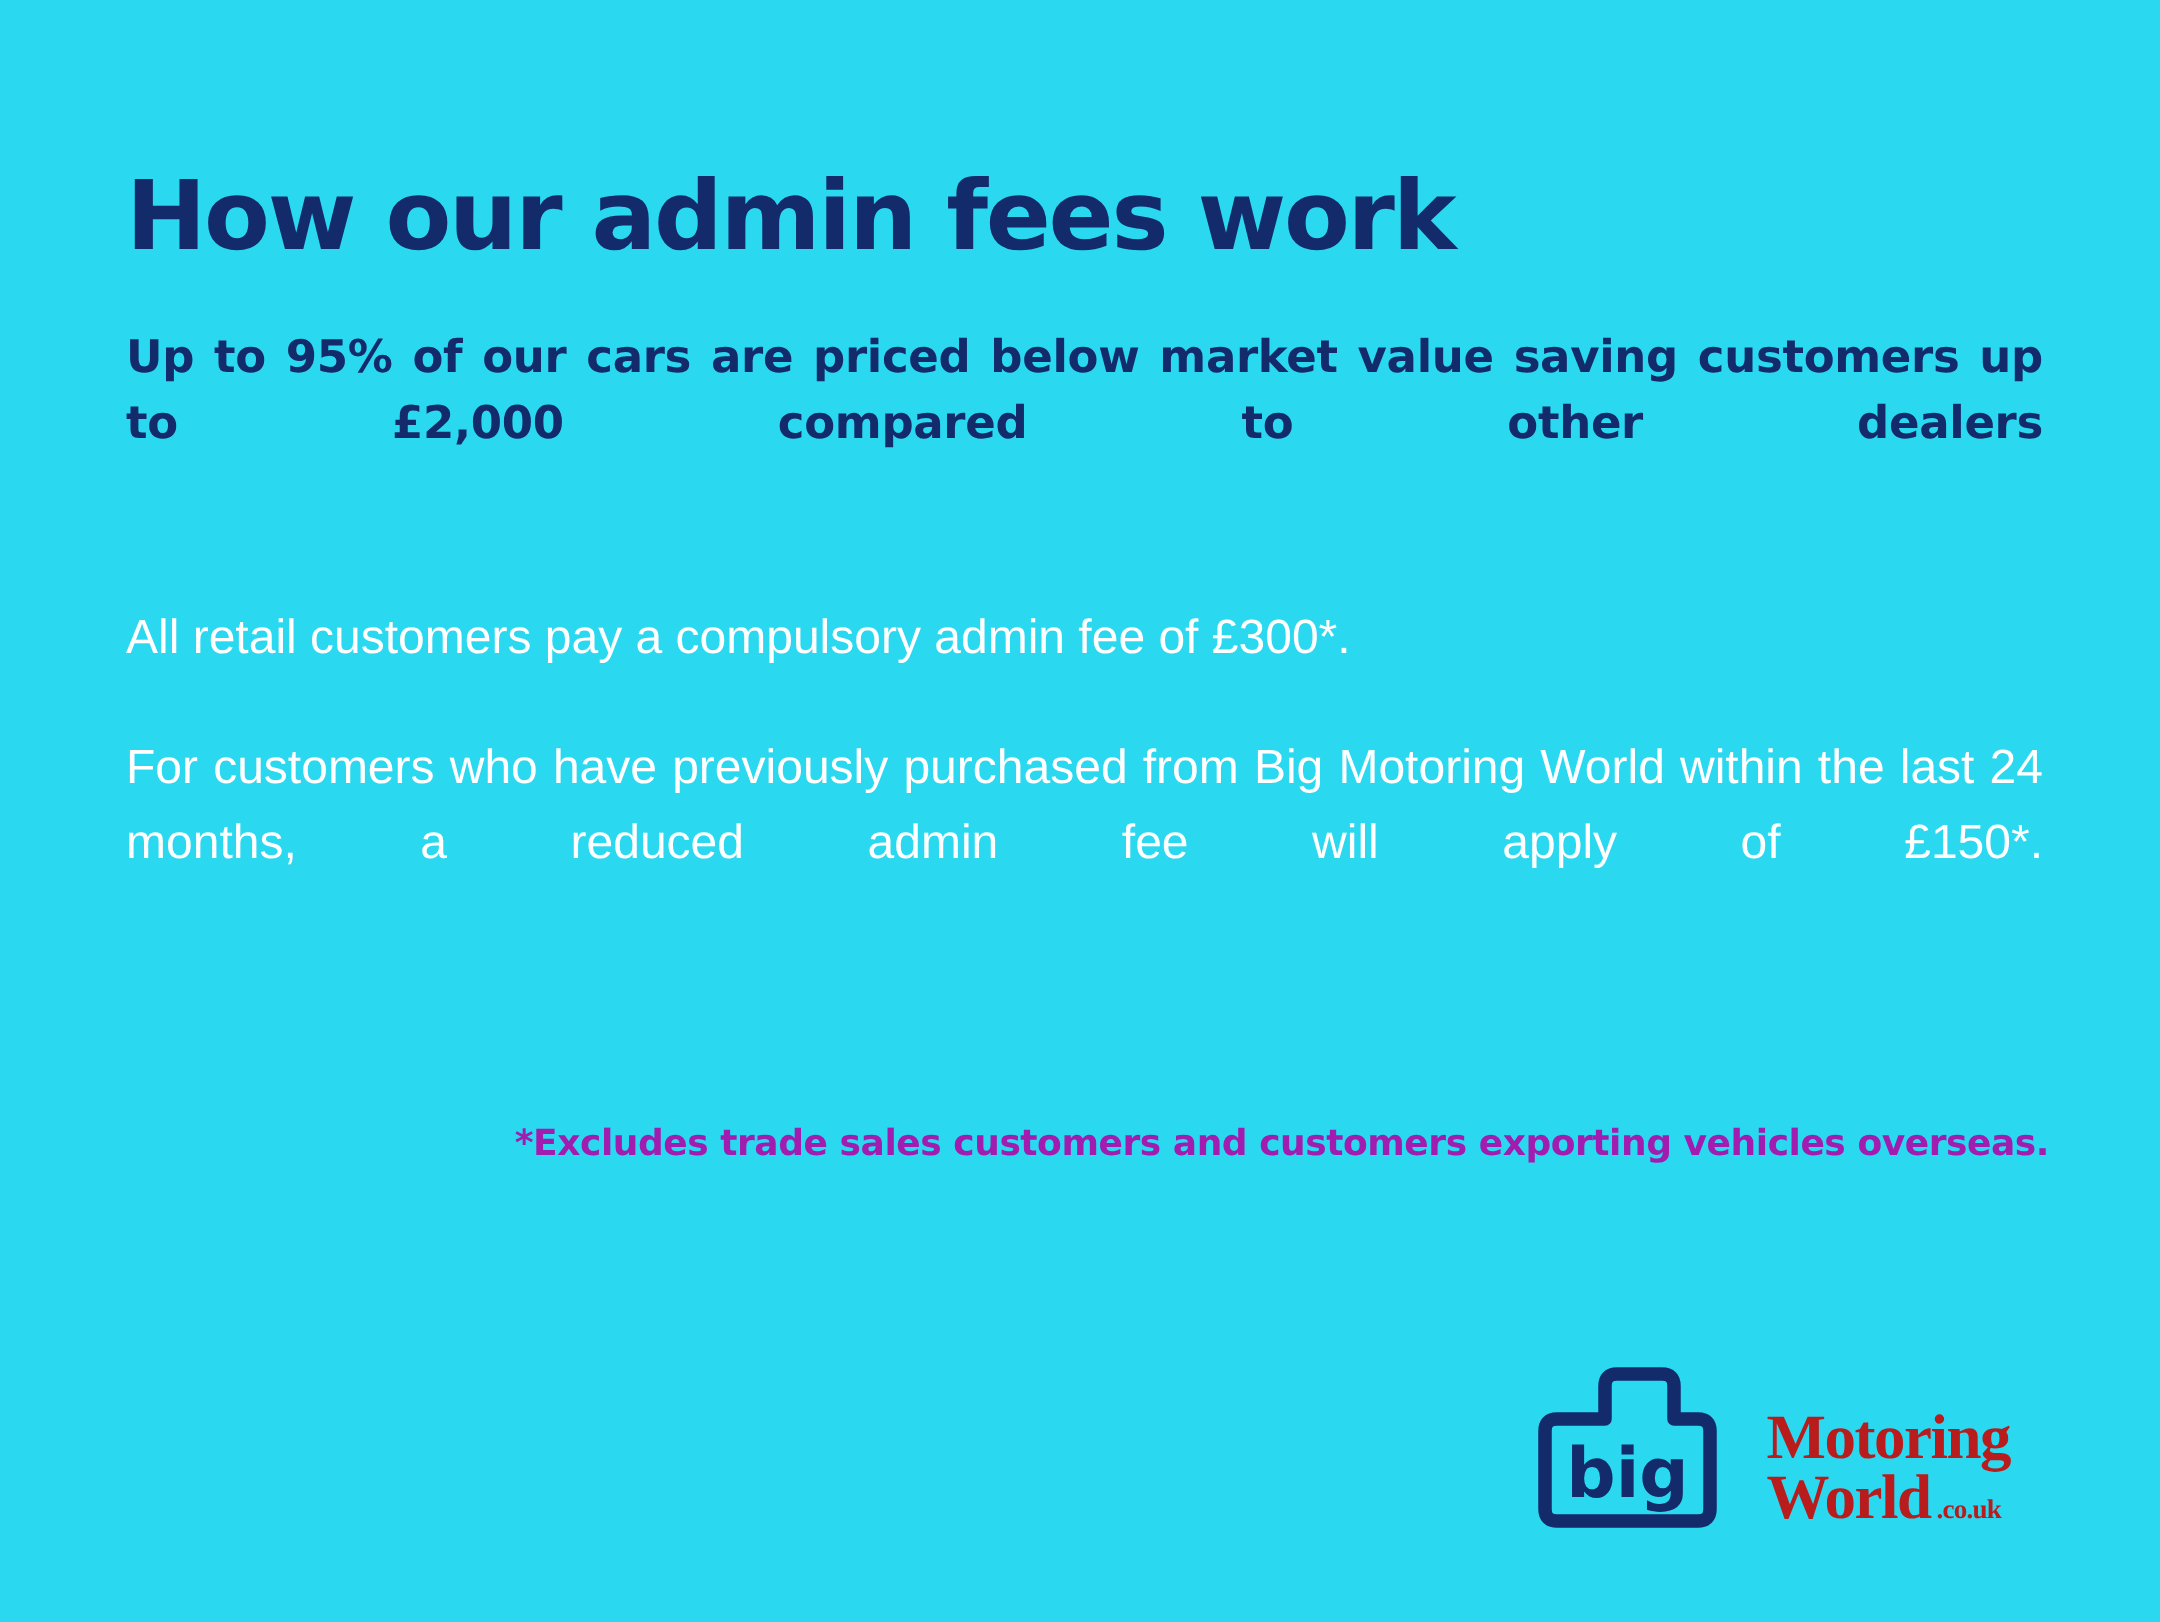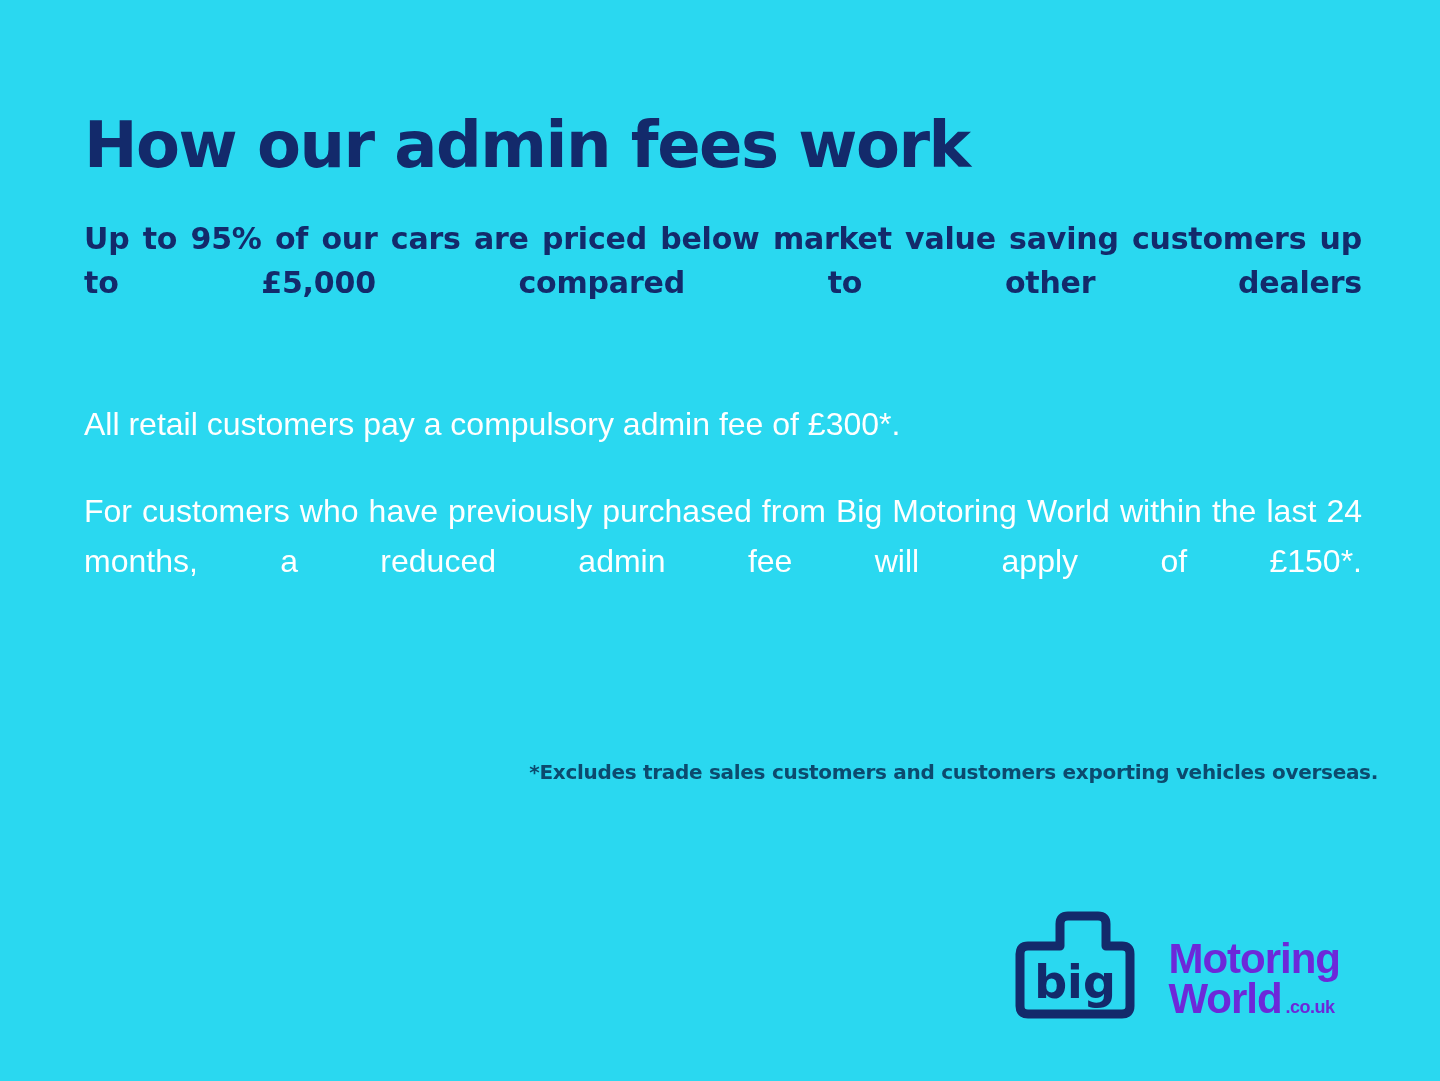--- a/index.html
+++ b/index.html
@@ -63,44 +63,44 @@
   .body-block::after {
     content: "";
     display: inline-block;
     width: 100%;
   }
   .body-block.no-justify {
     text-align: left;
   }
   .body-block.no-justify::after { content: none; }
   .footnote {
-    color: #0c4a6e;
+    color: #a21caf;
     font-family: "DejaVu Sans", sans-serif;
     font-weight: bold;
-    font-size: 20px;
+    font-size: 24px;
     text-align: right;
     width: 1278px;
-    margin: 16px;
+    margin: 4px;
     padding-top: 70px;
     letter-spacing: -0.3px;
   }
   .logo-wrap {
     position: absolute;
     right: 100px;
     bottom: 58px;
     display: flex;
     align-items: flex-end;
     gap: 26px;
   }
   .logo-mark {
     display: block;
   }
   .logo-text {
-    color: #6d28d9;
-    font-family: Liberation Sans, sans-serif;
+    color: #b91c1c;
+    font-family: Liberation Serif, serif;
     font-weight: bold;
     font-size: 42px;
     line-height: 0.97;
     letter-spacing: -1px;
   }
   .logo-text .line2 {
     display: flex;
     align-items: baseline;
   }
   .logo-text .couk {
@@ -109,21 +109,21 @@
     margin-left: 4px;
   }
 </style>
 </head>
 <body>
 
 <div class="slide">
 
   <h1 class="headline">How our admin fees work</h1>
 
-  <p class="subhead">Up to 95% of our cars are priced below market value saving customers up to £5,000 compared to other dealers</p>
+  <p class="subhead">Up to 95% of our cars are priced below market value saving customers up to £2,000 compared to other dealers</p>
 
   <div class="gap-1"></div>
 
   <p class="body-block no-justify">All retail customers pay a compulsory admin fee of £300*.</p>
 
   <div class="gap-2"></div>
 
   <p class="body-block">For customers who have previously purchased from Big Motoring World within the last 24 months, a reduced admin fee will apply of £150*.</p>
 
   <div class="gap-3"></div>

